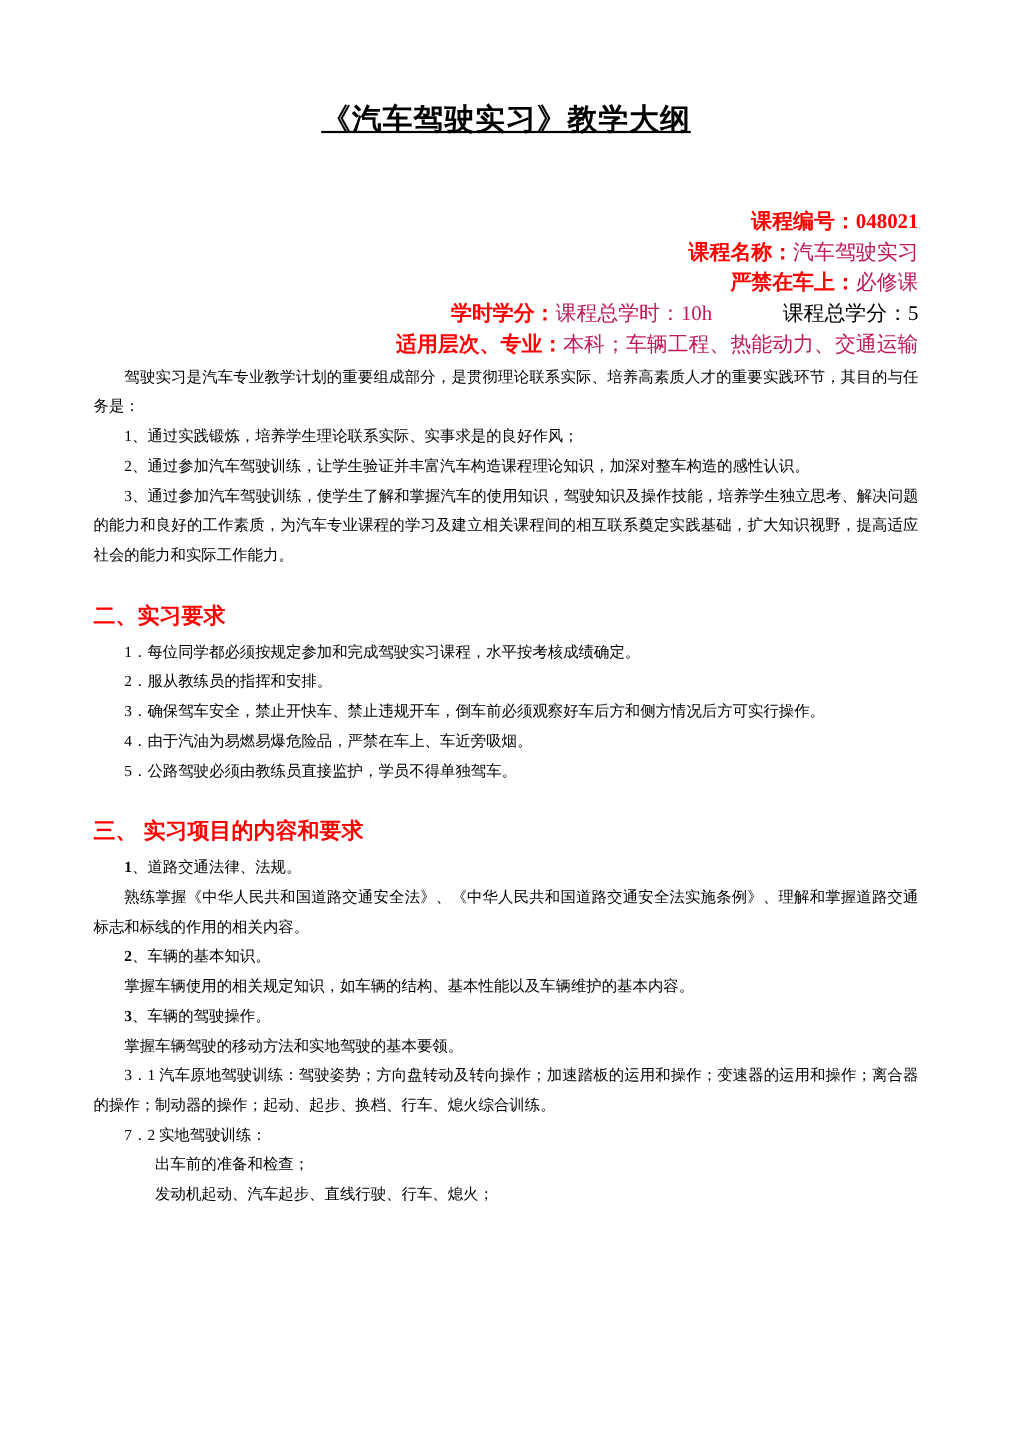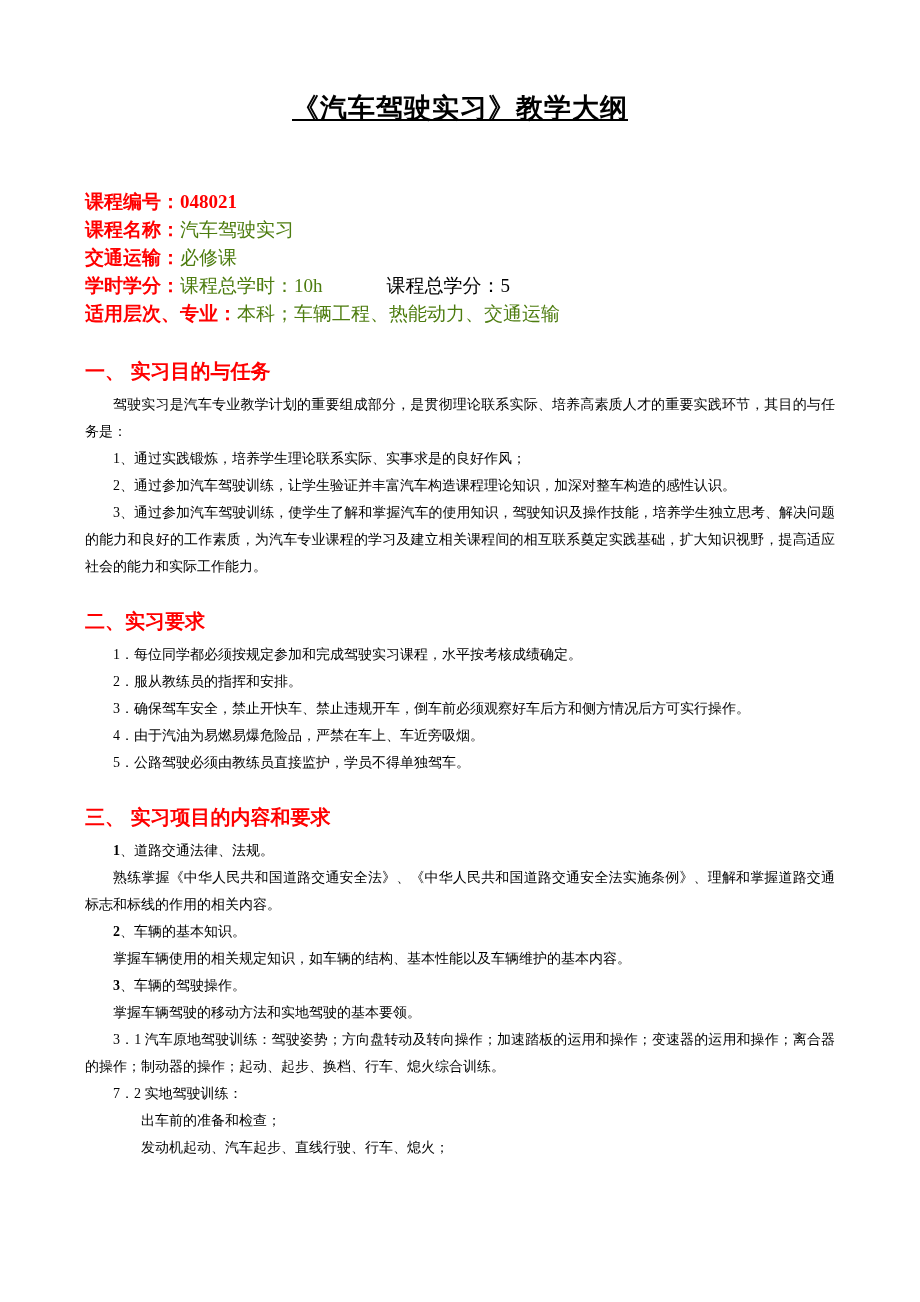--- a/index.html
+++ b/index.html
@@ -29,28 +29,29 @@
     font-family: "Liberation Serif", "DejaVu Serif", serif;
     text-decoration: underline;
   }
   .meta-block {
     margin: 0 0 2px 0;
   }
   .meta-row {
     margin: 0;
     line-height: 28px;
     font-size: 19px;
+    text-align: right;
   }
   .meta-label {
     color: #ff0000;
     font-weight: bold;
     font-family: "Liberation Sans", "DejaVu Sans", sans-serif;
   }
   .meta-value {
-    color: #4d7c0f;
+    color: #be185d;
     font-family: "Liberation Serif", "DejaVu Serif", serif;
   }
   .meta-row.red-row .meta-value {
     color: #ff0000;
     font-weight: bold;
   }
   .meta-value2 {
     margin-left: 64px;
     color: #000000;
     font-family: "Liberation Serif", "DejaVu Serif", serif;
@@ -81,28 +82,27 @@
 </style>
 </head>
 <body>
 
 <div class="page">
   <h1 class="doc-title">《汽车驾驶实习》教学大纲</h1>
 
   <div class="meta-block">
       <p class="meta-row red-row"><span class="meta-label">课程编号：</span><span class="meta-value">048021</span></p>
       <p class="meta-row"><span class="meta-label">课程名称：</span><span class="meta-value">汽车驾驶实习</span></p>
-      <p class="meta-row"><span class="meta-label">交通运输：</span><span class="meta-value">必修课</span></p>
+      <p class="meta-row"><span class="meta-label">严禁在车上：</span><span class="meta-value">必修课</span></p>
       <p class="meta-row"><span class="meta-label">学时学分：</span><span class="meta-value">课程总学时：10h</span><span class="meta-value2">课程总学分：5</span></p>
       <p class="meta-row"><span class="meta-label">适用层次、专业：</span><span class="meta-value">本科；车辆工程、热能动力、交通运输</span></p>
     </div>
 
   <div class="doc-sections">
       <section class="doc-section">
-        <h2 class="sec-heading">一、 实习目的与任务</h2>
         <p class="para ti2">驾驶实习是汽车专业教学计划的重要组成部分，是贯彻理论联系实际、培养高素质人才的重要实践环节，其目的与任务是：</p>
         <p class="para ti2">1、通过实践锻炼，培养学生理论联系实际、实事求是的良好作风；</p>
         <p class="para ti2">2、通过参加汽车驾驶训练，让学生验证并丰富汽车构造课程理论知识，加深对整车构造的感性认识。</p>
         <p class="para ti2">3、通过参加汽车驾驶训练，使学生了解和掌握汽车的使用知识，驾驶知识及操作技能，培养学生独立思考、解决问题的能力和良好的工作素质，为汽车专业课程的学习及建立相关课程间的相互联系奠定实践基础，扩大知识视野，提高适应社会的能力和实际工作能力。</p>
       </section>
       <section class="doc-section">
         <h2 class="sec-heading">二、实习要求</h2>
         <p class="para ti2">1．每位同学都必须按规定参加和完成驾驶实习课程，水平按考核成绩确定。</p>
         <p class="para ti2">2．服从教练员的指挥和安排。</p>
         <p class="para ti2">3．确保驾车安全，禁止开快车、禁止违规开车，倒车前必须观察好车后方和侧方情况后方可实行操作。</p>

